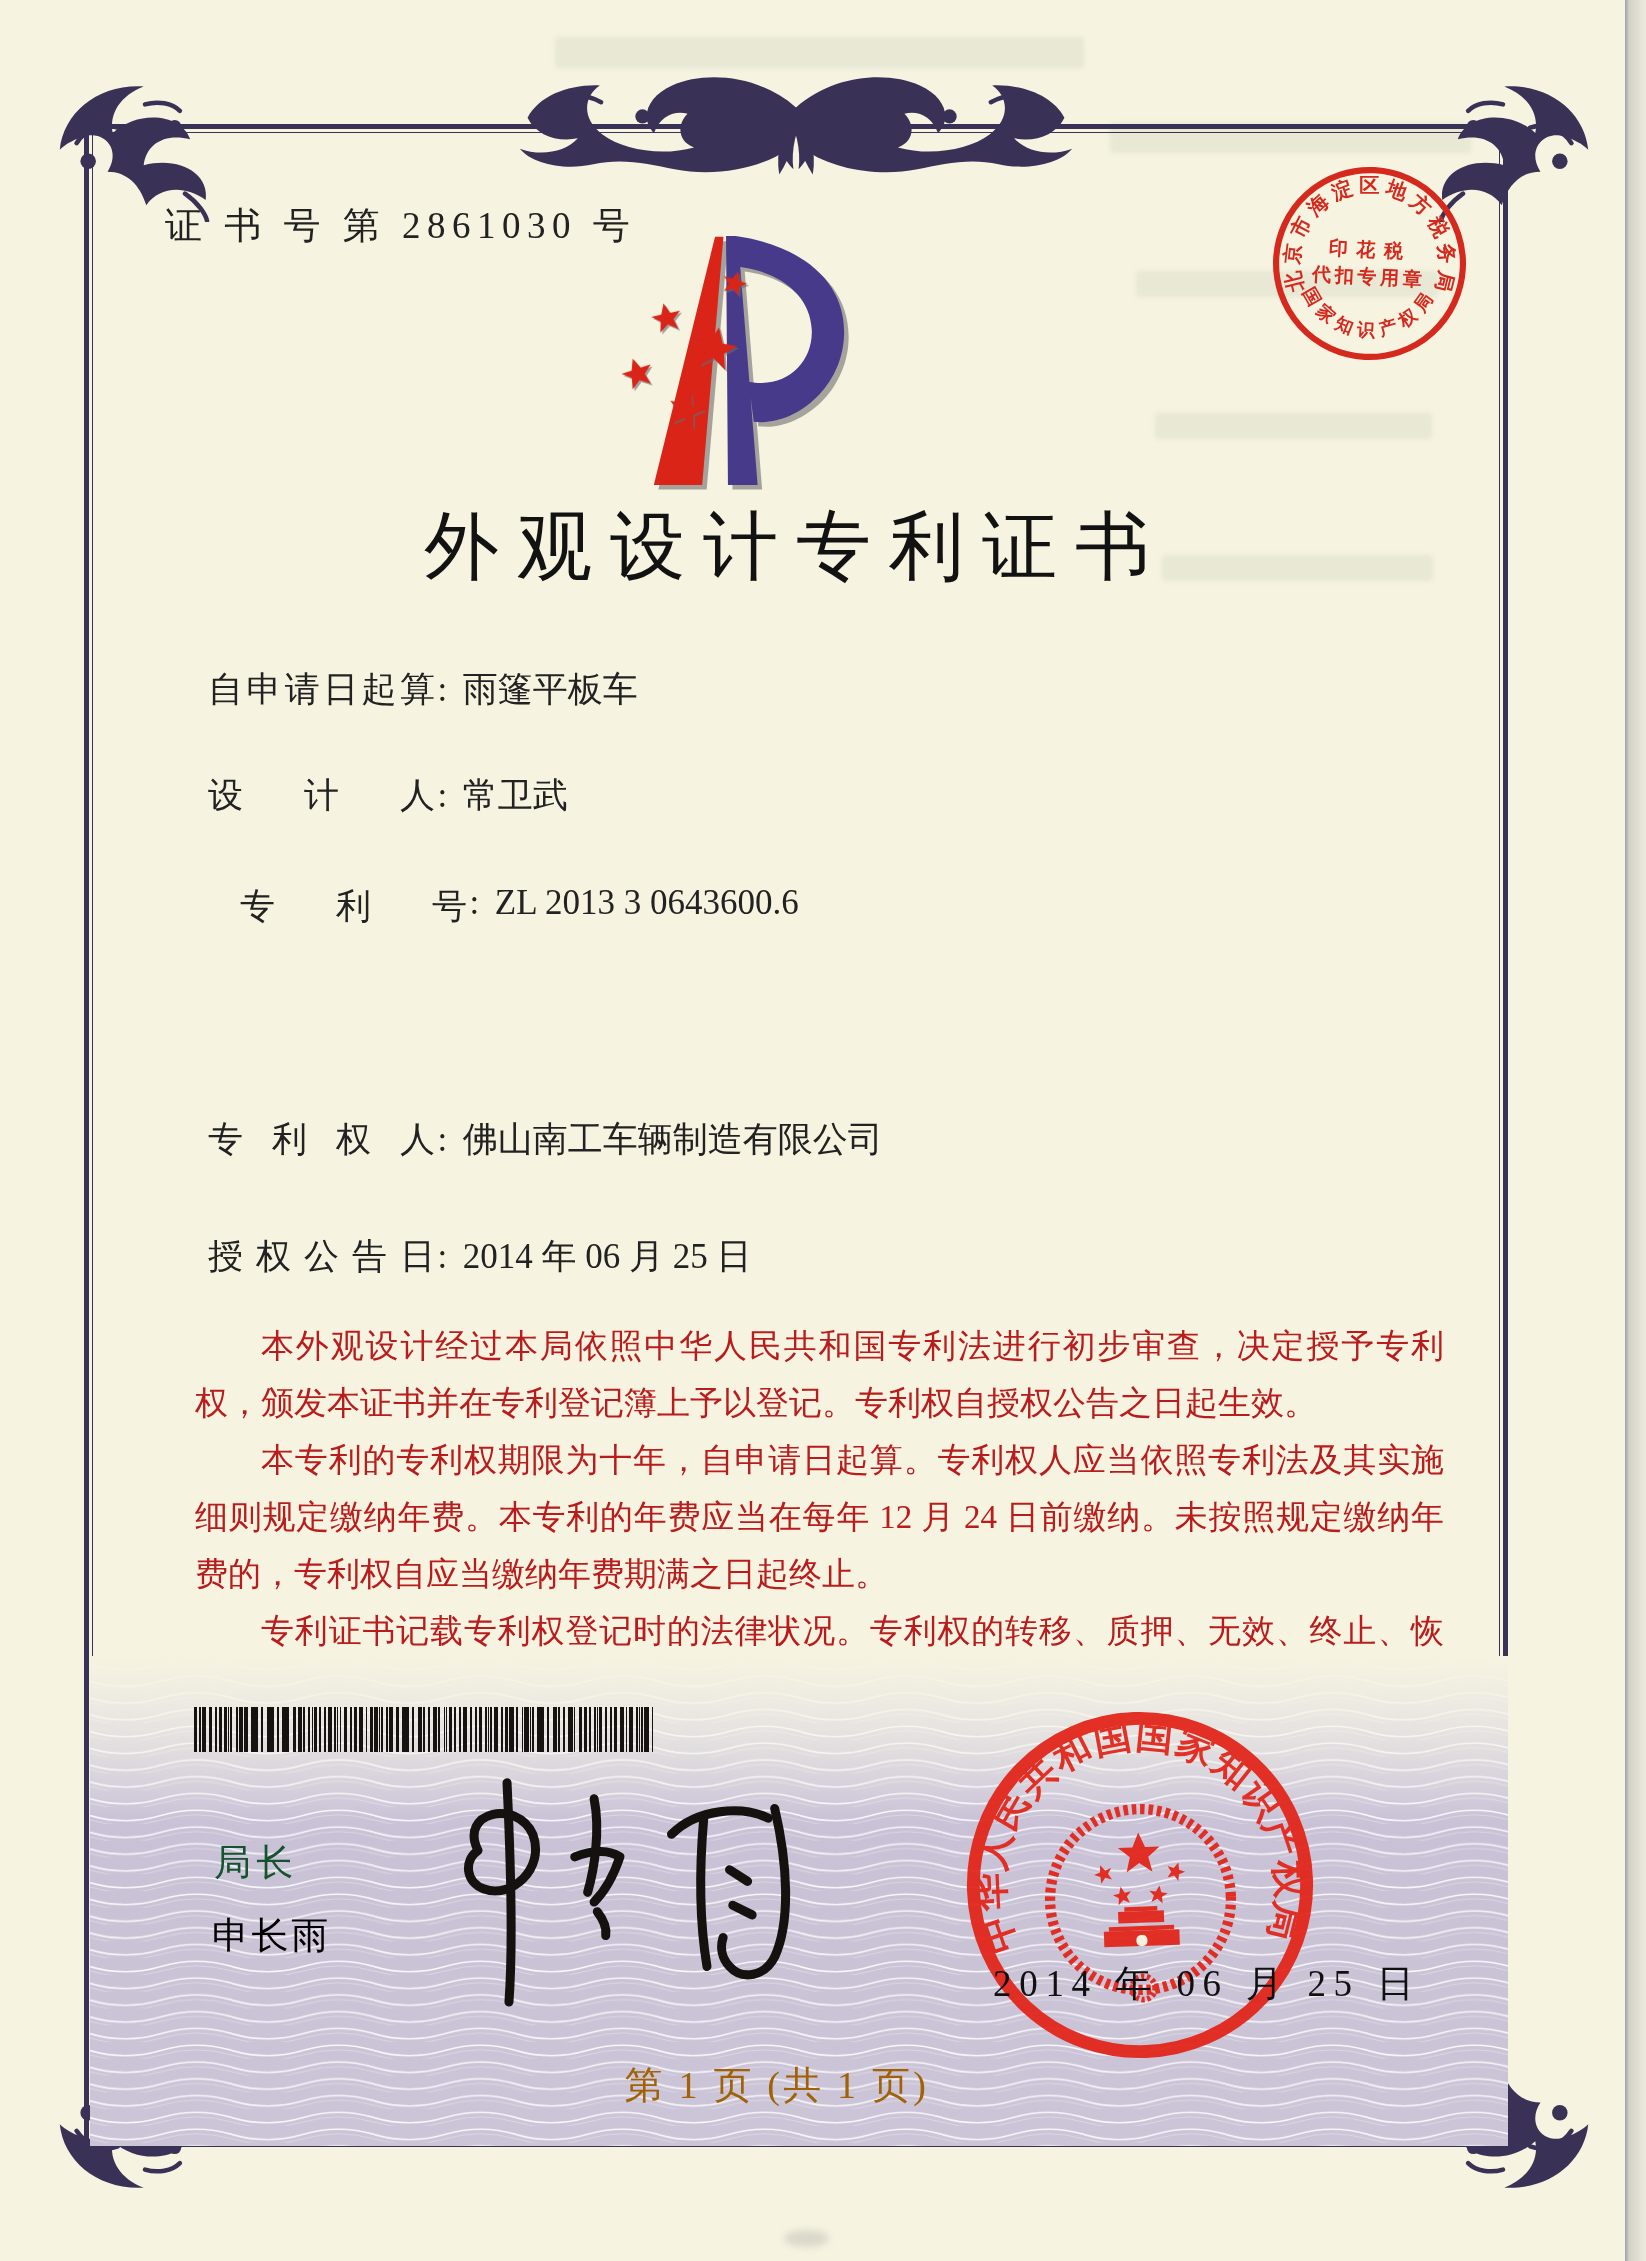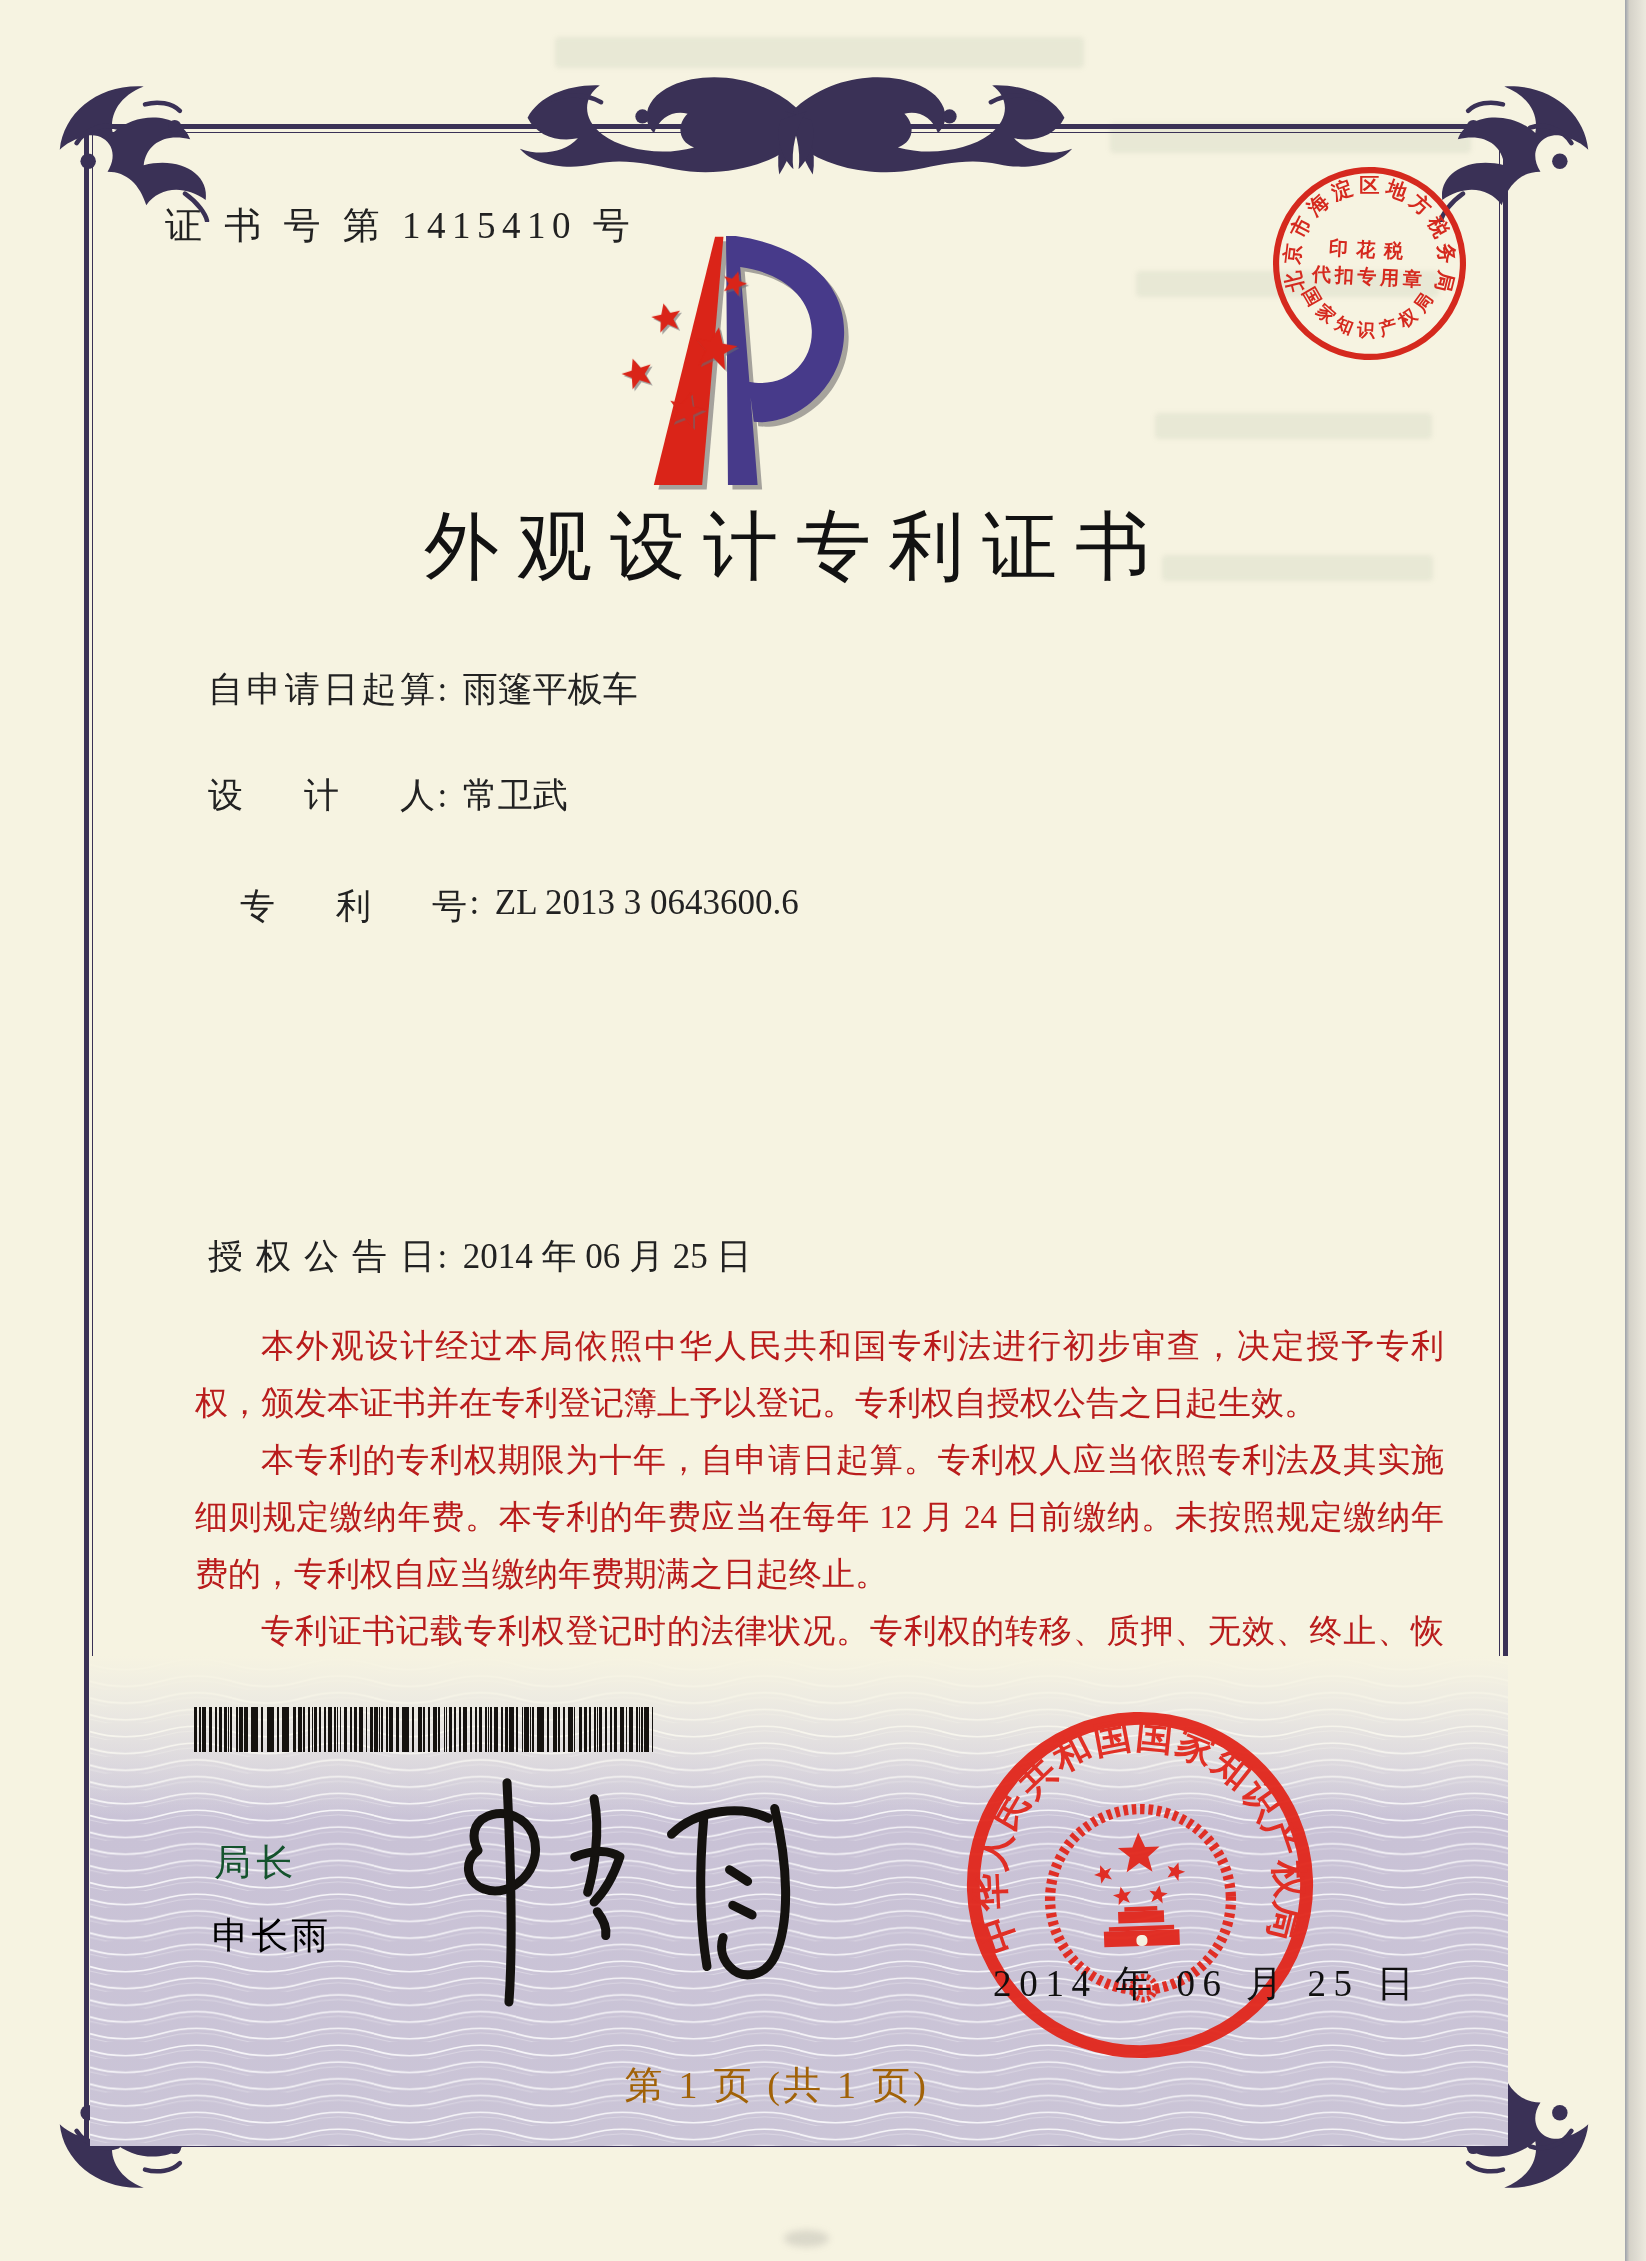--- a/index.html
+++ b/index.html
@@ -154,21 +154,21 @@
 
   <svg class="top-orn" viewBox="0 0 1060 195">
     <use href="#drgHalf"></use>
     <g transform="translate(1060,0) scale(-1,1)">
         <use href="#drgHalf"></use>
       </g>
     <path class="orn-fill" d="M500,70 C516,96 524,130 520,160 C540,140 548,108 540,84 Z" transform="translate(14,0)"></path>
     <path class="orn-fill" d="M560,70 C544,96 536,130 540,160 C520,140 512,108 520,84 Z" transform="translate(-14,0)"></path>
   </svg>
 
-  <div class="cert-no">证 书 号 第 1415410 号</div>
+  <div class="cert-no">证 书 号 第 2861030 号</div>
 
   <svg class="logo" viewBox="0 0 382 442">
     <g opacity=".45" transform="translate(7,7)">
       <polygon points="150,15 163,15 130,400 55,400" fill="#44424a"></polygon>
       <path d="M167,14 L182,14 C292,30 354,90 350,170 C346,252 272,310 210,302 L202,240
                C260,252 302,210 300,160 C298,105 250,70 189,62 L216,400 L170,400 Z" fill="#44424a"></path>
     </g>
     <polygon points="150,15 163,15 130,400 55,400" fill="#da2418"></polygon>
     <path d="M167,14 L182,14 C292,30 354,90 350,170 C346,252 272,310 210,302 L202,240
              C260,252 302,210 300,160 C298,105 250,70 189,62 L216,400 L170,400 Z" fill="#473a8a"></path>
@@ -196,20 +196,23 @@
   <div class="doc-title">外观设计专利证书</div>
 
   <div class="field-row row-0">
     <span class="field-label">自申请日起算</span><span class="field-colon">:</span><span>雨篷平板车</span>
   </div>
   <div class="field-row row-1">
     <span class="field-label">设计人</span><span class="field-colon">:</span><span>常卫武</span>
   </div>
   <div class="field-row row-2">
     <span class="field-label">专利号</span><span class="field-colon">:</span><span>ZL 2013 3 0643600.6</span>
+  </div>
+  <div class="field-row row-4">
+    <span class="field-label">专利权人</span><span class="field-colon">:</span><span>佛山南工车辆制造有限公司</span>
   </div>
   <div class="field-row row-5">
     <span class="field-label">授权公告日</span><span class="field-colon">:</span><span>2014 年 06 月 25 日</span>
   </div>
 
   <div class="body-text">
     <p>本外观设计经过本局依照中华人民共和国专利法进行初步审查，决定授予专利权，颁发本证书并在专利登记簿上予以登记。专利权自授权公告之日起生效。</p>
     <p>本专利的专利权期限为十年，自申请日起算。专利权人应当依照专利法及其实施细则规定缴纳年费。本专利的年费应当在每年 12 月 24 日前缴纳。未按照规定缴纳年费的，专利权自应当缴纳年费期满之日起终止。</p>
     <p>专利证书记载专利权登记时的法律状况。专利权的转移、质押、无效、终止、恢复和专利权人的姓名或名称、国籍、地址变更等事项记载在专利登记簿上。</p>
   </div>

